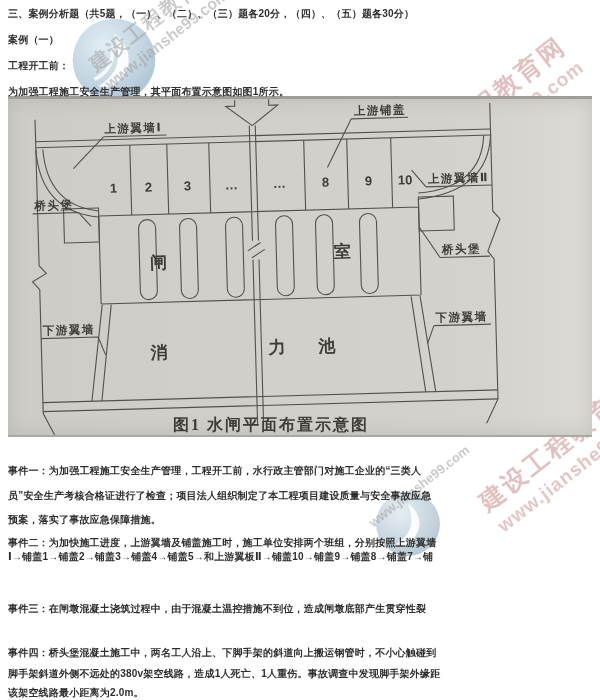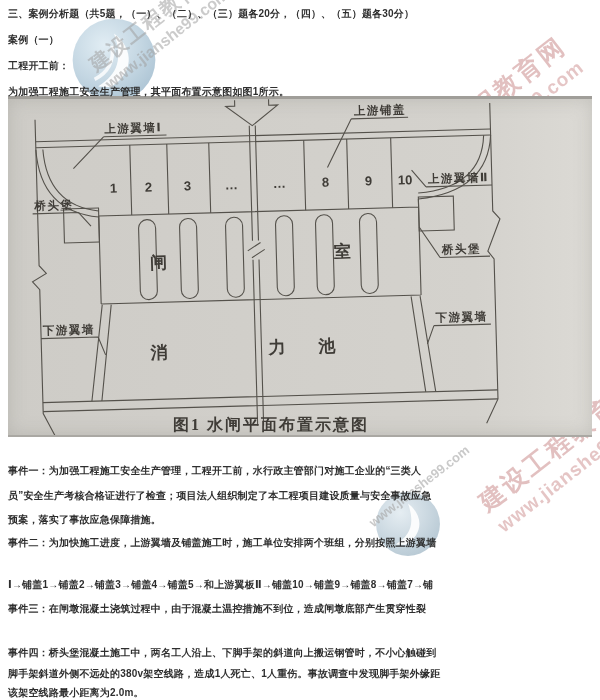--- a/index.html
+++ b/index.html
@@ -194,19 +194,19 @@
       </g>
 
       <text class="dtext caption" x="165" y="331">图1  水闸平面布置示意图</text>
     </svg>
   </div>
 
   <div class="tline" style="top:464px">事件一：为加强工程施工安全生产管理，工程开工前，水行政主管部门对施工企业的“三类人</div>
   <div class="tline" style="top:489px">员”安全生产考核合格证进行了检查；项目法人组织制定了本工程项目建设质量与安全事故应急</div>
   <div class="tline" style="top:513px">预案，落实了事故应急保障措施。</div>
   <div class="tline" style="top:536px">事件二：为加快施工进度，上游翼墙及铺盖施工时，施工单位安排两个班组，分别按照上游翼墙</div>
-  <div class="tline" style="top:578px">Ⅰ→铺盖1→铺盖2→铺盖3→铺盖4→铺盖5→和上游翼板Ⅱ→铺盖10→铺盖9→铺盖8→铺盖7→铺</div>
+  <div class="tline" style="top:550px">Ⅰ→铺盖1→铺盖2→铺盖3→铺盖4→铺盖5→和上游翼板Ⅱ→铺盖10→铺盖9→铺盖8→铺盖7→铺</div>
   <div class="tline" style="top:602px">事件三：在闸墩混凝土浇筑过程中，由于混凝土温控措施不到位，造成闸墩底部产生贯穿性裂</div>
   <div class="tline" style="top:646px">事件四：桥头堡混凝土施工中，两名工人沿上、下脚手架的斜道向上搬运钢管时，不小心触碰到</div>
   <div class="tline" style="top:667px">脚手架斜道外侧不远处的380v架空线路，造成1人死亡、1人重伤。事故调查中发现脚手架外缘距</div>
   <div class="tline" style="top:686px">该架空线路最小距离为2.0m。</div>
 
 </div>
 
 </body></html>

